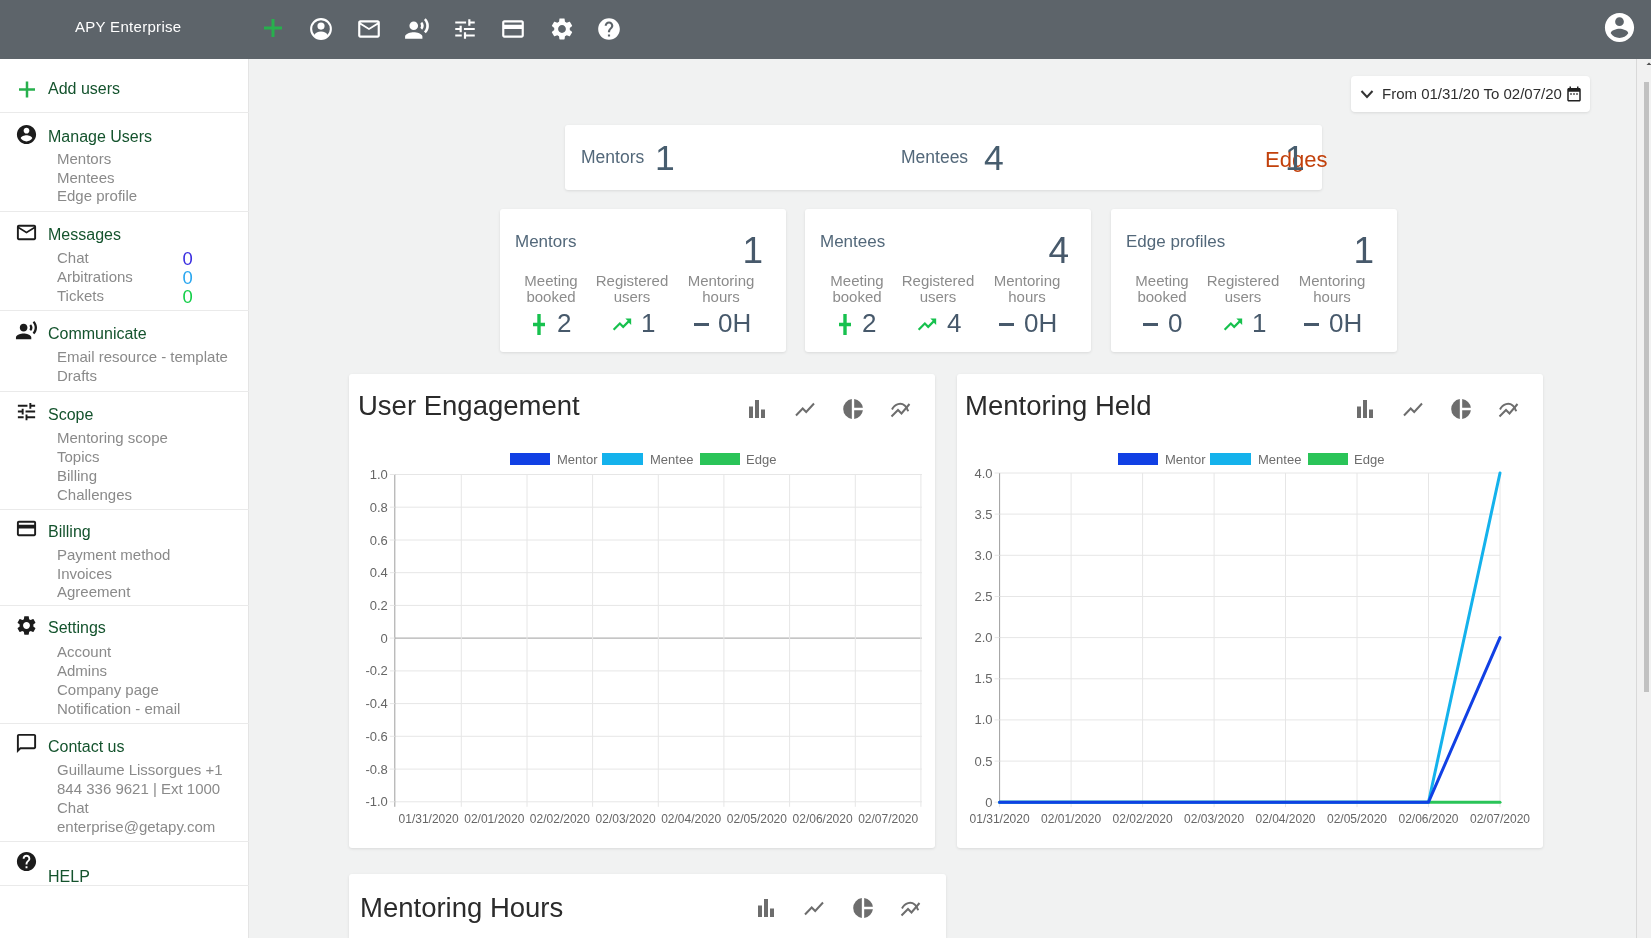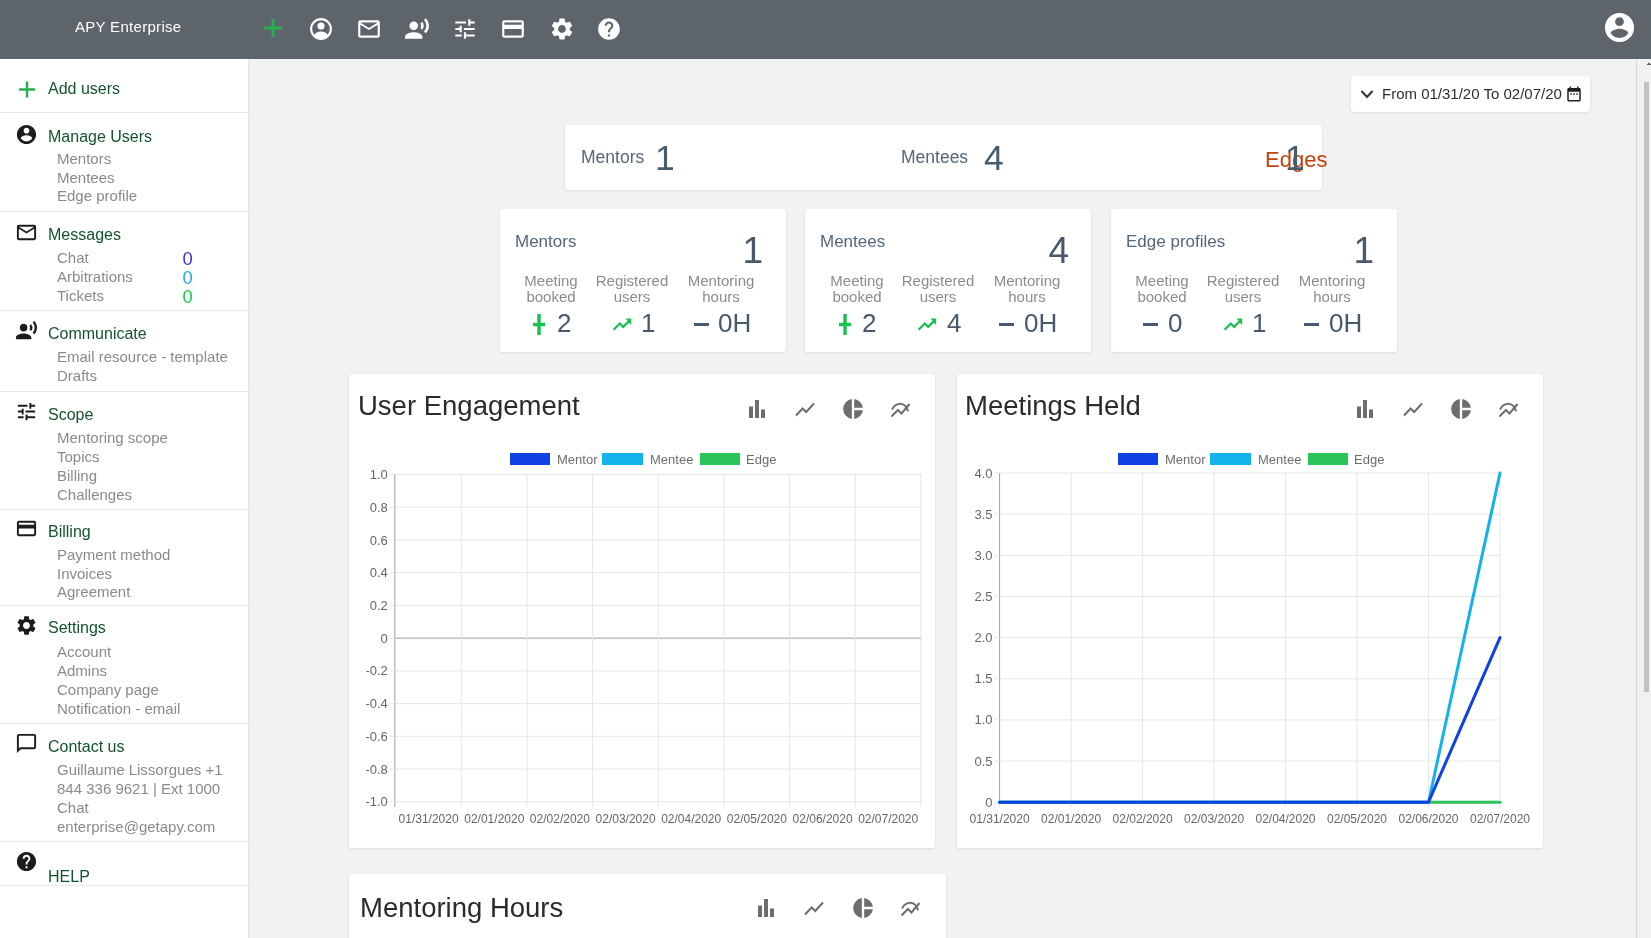--- a/index.html
+++ b/index.html
@@ -273,21 +273,21 @@
     </svg>
 <svg class="chartico" style="left:889px;top:397px" viewBox="0 0 24 24" fill="#6d6d6d">
       <use href="#i-spline"></use>
     </svg>
 <div class="leg" style="left:510px;top:453px;width:40px;background:#1140e4"></div>
 <div class="legt" style="left:557px;top:452px">Mentor</div>
 <div class="leg" style="left:602px;top:453px;width:41px;background:#14b2ec"></div>
 <div class="legt" style="left:650px;top:452px">Mentee</div>
 <div class="leg" style="left:700px;top:453px;width:40px;background:#2ac458"></div>
 <div class="legt" style="left:746px;top:452px">Edge</div>
-<div class="ctitle" style="left:965px;top:390px">Meetings Held</div>
+<div class="ctitle" style="left:965px;top:390px">Mentoring Held</div>
 <svg class="chartico" style="left:1353px;top:397px" viewBox="0 0 24 24" fill="#6d6d6d">
       <use href="#i-bar"></use>
     </svg>
 <svg class="chartico" style="left:1401px;top:397px" viewBox="0 0 24 24" fill="#6d6d6d">
       <use href="#i-line"></use>
     </svg>
 <svg class="chartico" style="left:1449px;top:397px" viewBox="0 0 24 24" fill="#6d6d6d">
       <use href="#i-pie"></use>
     </svg>
 <svg class="chartico" style="left:1497px;top:397px" viewBox="0 0 24 24" fill="#6d6d6d">

